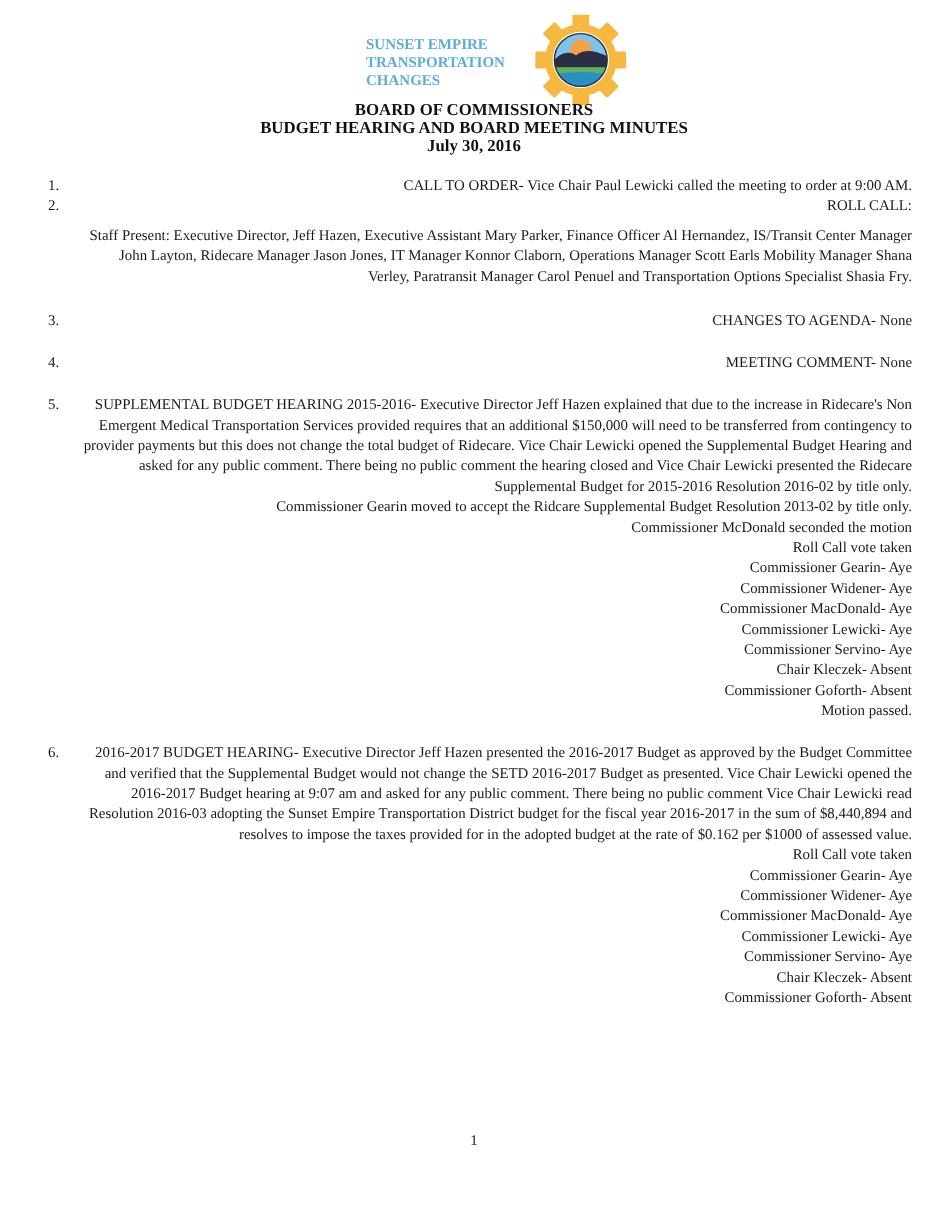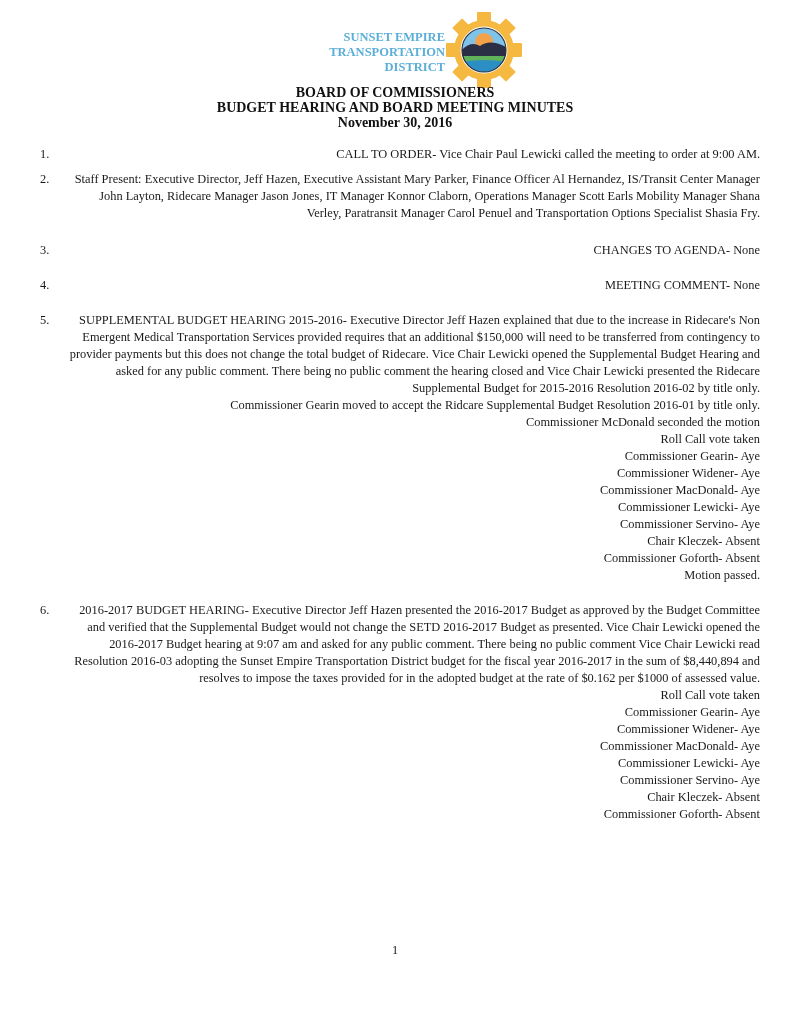--- a/index.html
+++ b/index.html
@@ -27,21 +27,21 @@
       top: 8px;
       left: 0;
       width: 790px;
       height: 80px;
     }
     .org-name {
       position: absolute;
       left: 305px;
       top: 22px;
       width: 140px;
-      text-align: right;
+      text-align: left;
       font-family: "Liberation Serif", "DejaVu Serif", serif;
       font-weight: bold;
       font-size: 12.5px;
       line-height: 15px;
       color: #5aaed8;
     }
     .org-name div { white-space: nowrap; }
     .logo {
       position: absolute;
       left: 446px;
@@ -94,21 +94,21 @@
   </style>
 </head>
 <body>
 
 <div class="page">
 
   <div class="letterhead">
     <div class="org-name">
       <div>SUNSET EMPIRE</div>
       <div>TRANSPORTATION</div>
-      <div>DISTRICT</div>
+      <div>CHANGES</div>
     </div>
     <div class="logo">
       <svg width="76" height="76" viewBox="0 0 76 76">
         <defs>
           <clipPath id="circ">
               <circle cx="38" cy="38" r="22"></circle>
             </clipPath>
         </defs>
 
         <g fill="#f5b841">
@@ -131,32 +131,33 @@
           <path d="M14 50 Q38 46 62 50 L62 62 L14 62 Z" fill="#2c8fc4"></path>
         </g>
         <circle cx="38" cy="38" r="22" fill="none" stroke="#2a2f45" stroke-width="1.2"></circle>
       </svg>
     </div>
   </div>
 
   <div class="title-block">
     <div>BOARD OF COMMISSIONERS</div>
     <div>BUDGET HEARING AND BOARD MEETING MINUTES</div>
-    <div>November 30, 2016</div>
+    <div>July 30, 2016</div>
   </div>
 
   <div class="content">
 
     <div class="item">
       <span class="item-num">1.</span>
       <p>CALL TO ORDER- Vice Chair Paul Lewicki called the meeting to order at 9:00 AM.</p>
     </div>
 
     <div class="item">
       <span class="item-num">2.</span>
+      <p>ROLL CALL:</p>
       <p class="sub-para">Staff Present: Executive Director, Jeff Hazen, Executive Assistant Mary Parker, Finance Officer Al Hernandez, IS/Transit Center Manager John Layton, Ridecare Manager Jason Jones, IT Manager Konnor Claborn, Operations Manager Scott Earls Mobility Manager Shana Verley, Paratransit Manager Carol Penuel and Transportation Options Specialist Shasia Fry.</p>
     </div>
 
     <div class="gap-lg" style="height:20px"></div>
 
     <div class="item">
       <span class="item-num">3.</span>
       <p>CHANGES TO AGENDA- None</p>
     </div>
 
@@ -165,21 +166,21 @@
     <div class="item">
       <span class="item-num">4.</span>
       <p>MEETING COMMENT- None</p>
     </div>
 
     <div class="gap-lg" style="height:18px"></div>
 
     <div class="item">
       <span class="item-num">5.</span>
       <p>SUPPLEMENTAL BUDGET HEARING 2015-2016- Executive Director Jeff Hazen explained that due to the increase in Ridecare's Non Emergent Medical Transportation Services provided requires that an additional $150,000 will need to be transferred from contingency to provider payments but this does not change the total budget of Ridecare. Vice Chair Lewicki opened the Supplemental Budget Hearing and asked for any public comment. There being no public comment the hearing closed and Vice Chair Lewicki presented the Ridecare Supplemental Budget for 2015-2016 Resolution 2016-02 by title only.</p>
-      <p class="indent1">Commissioner Gearin moved to accept the Ridcare Supplemental Budget Resolution 2016-01 by title only.</p>
+      <p class="indent1">Commissioner Gearin moved to accept the Ridcare Supplemental Budget Resolution 2013-02 by title only.</p>
       <p class="indent1">Commissioner McDonald seconded the motion</p>
       <p class="indent2">Roll Call vote taken</p>
       <p class="indent2">Commissioner Gearin- Aye</p>
       <p class="indent2">Commissioner Widener- Aye</p>
       <p class="indent2">Commissioner MacDonald- Aye</p>
       <p class="indent2">Commissioner Lewicki- Aye</p>
       <p class="indent2">Commissioner Servino- Aye</p>
       <p class="indent2">Chair Kleczek- Absent</p>
       <p class="indent2">Commissioner Goforth- Absent</p>
       <p class="indent2">Motion passed.</p>

